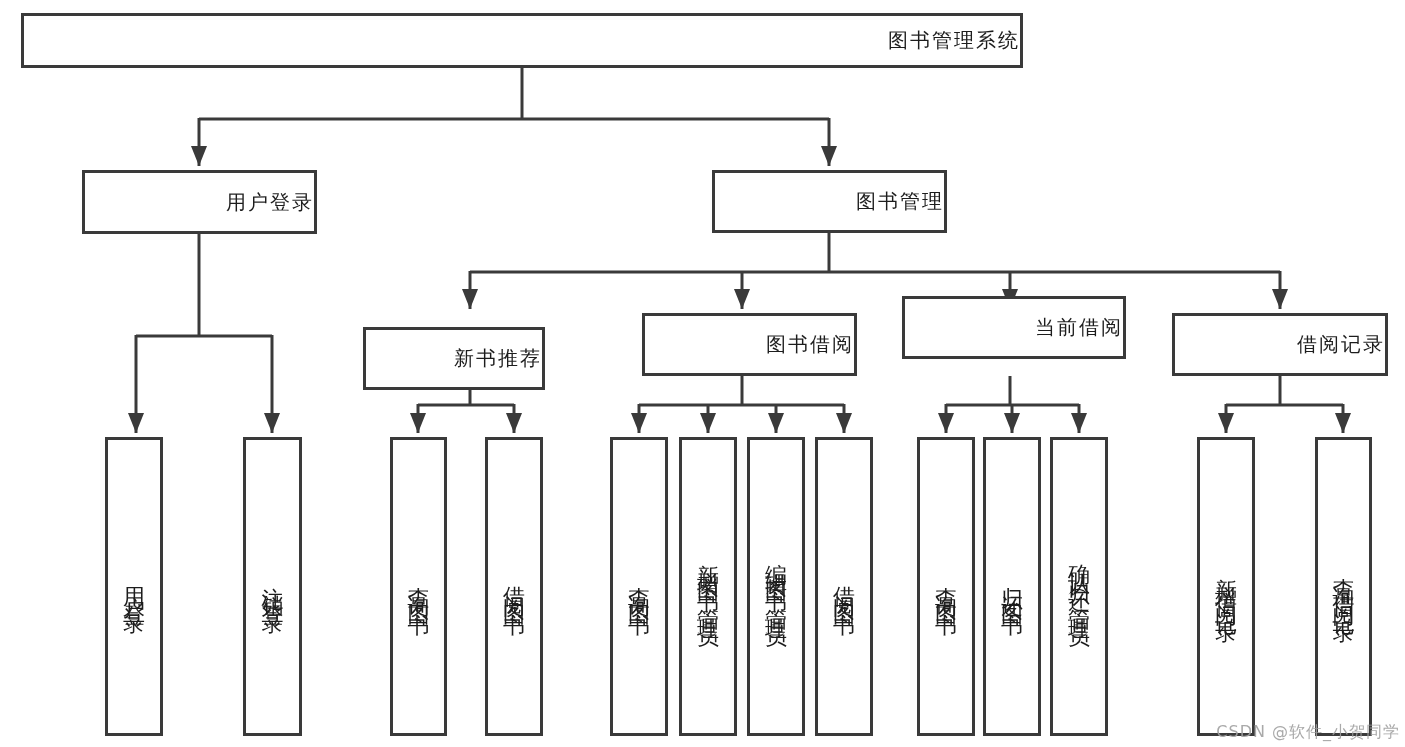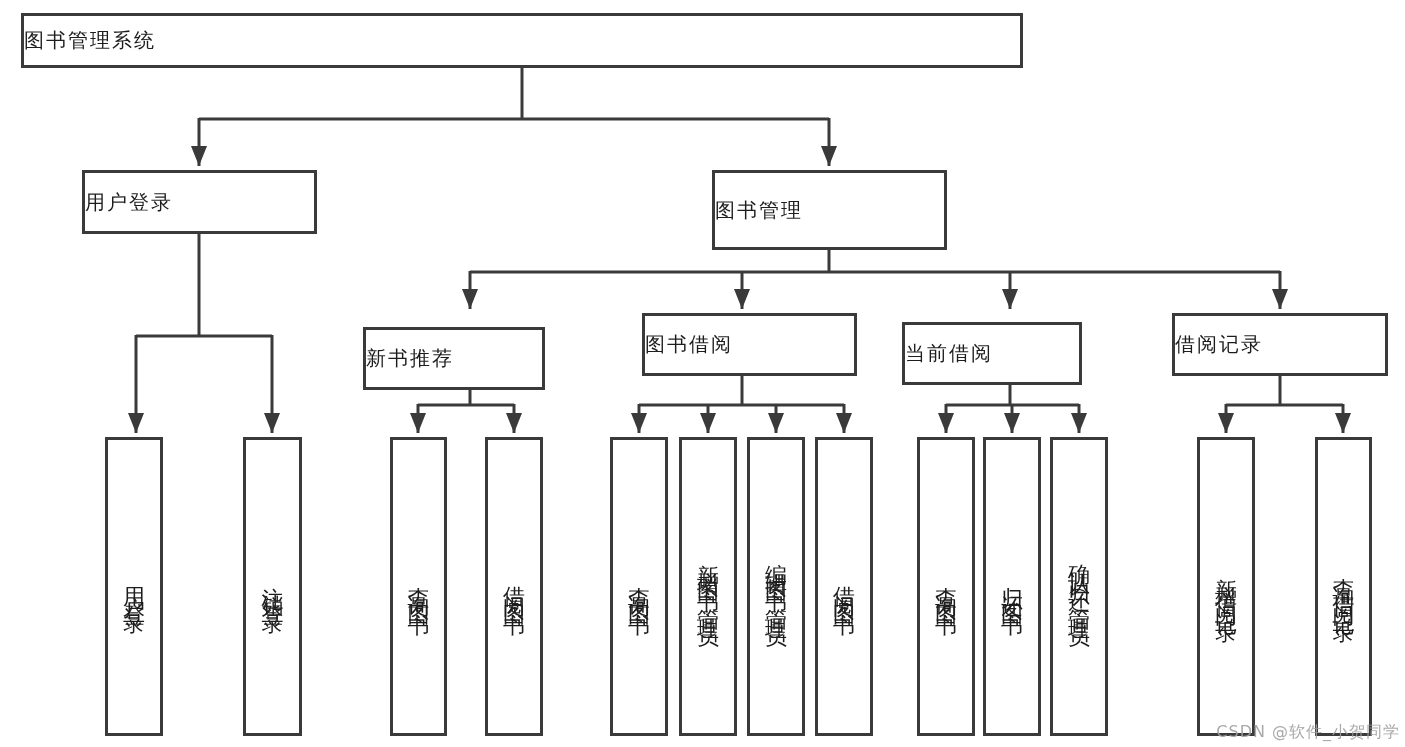--- a/index.html
+++ b/index.html
@@ -17,21 +17,21 @@
     width: 1405px; height: 747px;
     pointer-events: none;
   }
   .hbox {
     position: absolute;
     box-sizing: border-box;
     border: 3px solid #3a3a3a;
     background: #ffffff;
     display: flex;
     align-items: center;
-    justify-content: flex-start;
+    justify-content: flex-end;
     font-size: 20px;
     letter-spacing: 2px;
     color: #1d1d1d;
     z-index: 2;
   }
   .vbox {
     position: absolute;
     box-sizing: border-box;
     border: 3px solid #3a3a3a;
     background: #ffffff;
@@ -118,31 +118,31 @@
     </g>
   </svg>
 
   <div class="hbox" style="left:21px; top:13px; width:1002px; height:55px;">
     <span>图书管理系统</span>
   </div>
 
   <div class="hbox" style="left:82px; top:170px; width:235px; height:64px;">
     <span>用户登录</span>
   </div>
-  <div class="hbox" style="left:712px; top:170px; width:235px; height:80px;">
+  <div class="hbox" style="left:712px; top:170px; width:235px; height:63px;">
     <span>图书管理</span>
   </div>
 
   <div class="hbox" style="left:363px; top:327px; width:182px; height:63px;">
     <span>新书推荐</span>
   </div>
   <div class="hbox" style="left:634px; top:313px; width:215px; height:63px;margin-left:8px;">
     <span>图书借阅</span>
   </div>
-  <div class="hbox" style="left:902px; top:322px; width:180px; height:63px;">
+  <div class="hbox" style="left:902px; top:296px; width:224px; height:63px;">
     <span>当前借阅</span>
   </div>
   <div class="hbox" style="left:1172px; top:313px; width:216px; height:63px;">
     <span>借阅记录</span>
   </div>
 
   <div class="vbox" style="left:105px;">
     <span class="vtext">用户登录</span>
   </div>
   <div class="vbox" style="left:243px; width:59px;">

